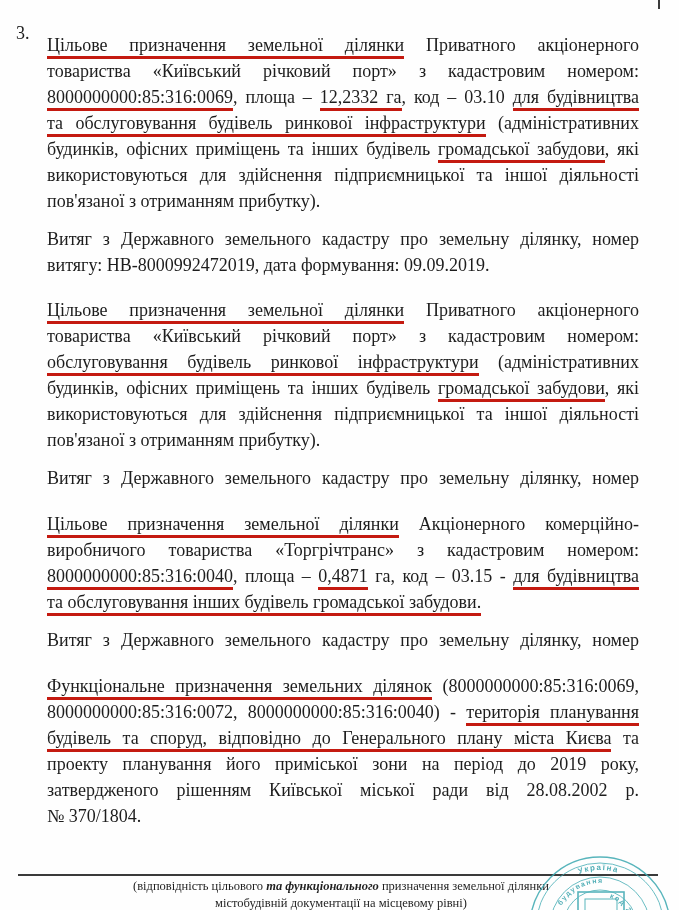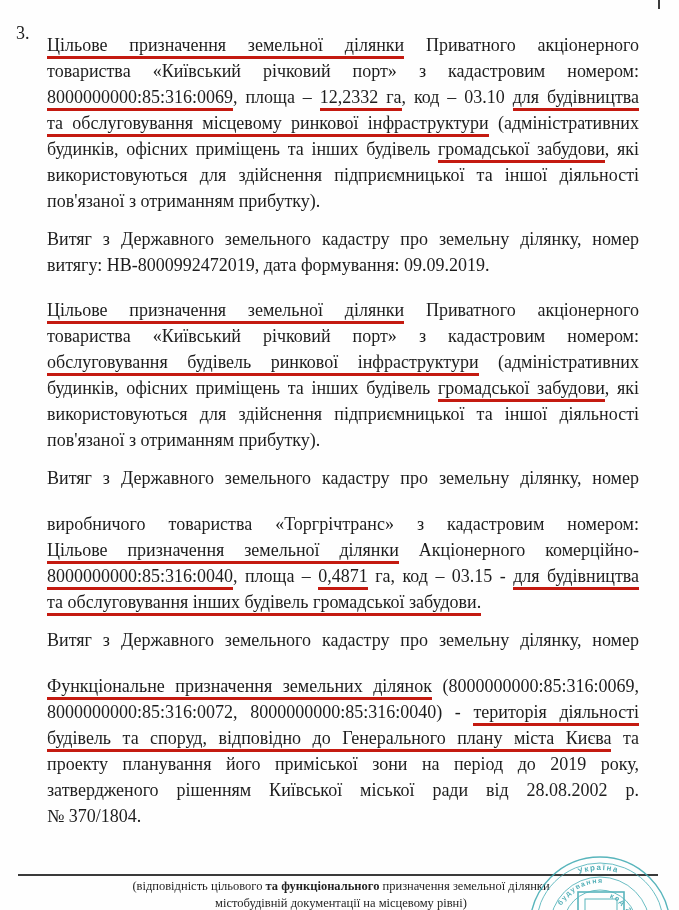--- a/index.html
+++ b/index.html
@@ -33,21 +33,21 @@
     font-size:18px;line-height:26px;
   }
   .footer-rule{
     position:absolute;left:18px;top:874px;width:640px;height:0;
     border-top:2px solid #3a3a3a;
   }
   .footnote{
     position:absolute;left:35px;top:878px;width:612px;
     text-align:center;font-size:12.5px;line-height:17px;color:#1f1f1f;
   }
-  .footnote b{font-weight:bold;}
+  .footnote b{font-weight:bold;font-style:italic;}
   .stamp{
     position:absolute;left:524px;top:846px;width:156px;height:64px;
     opacity:0.88;
   }
   .stamp circle, .stamp rect{fill:none;stroke:#42abb3;}
   .stamp text{
     font-family:"Liberation Sans", sans-serif;
     fill:#3aa4ad;letter-spacing:1.5px;font-weight:bold;
   }
 </style>
@@ -58,52 +58,52 @@
 
   <div class="scan-artifact"></div>
 
   <div class="content" id="content">
     <span class="list-number">3.</span>
 
   <div class="para p0">
         <div class="line"><span class="red-underline">Цільове призначення земельної ділянки</span><span> Приватного акціонерного</span></div>
         <div class="line"><span>товариства «Київський річковий порт» з кадастровим номером:</span></div>
         <div class="line"><span class="red-underline">8000000000:85:316:0069</span><span>, площа – </span><span class="red-underline">12,2332 га</span><span>, код – 03.10 </span><span class="red-underline">для будівництва</span></div>
-        <div class="line"><span class="red-underline">та обслуговування місцевому ринкової інфраструктури</span><span> (адміністративних</span></div>
+        <div class="line"><span class="red-underline">та обслуговування будівель ринкової інфраструктури</span><span> (адміністративних</span></div>
         <div class="line"><span>будинків, офісних приміщень та інших будівель </span><span class="red-underline">громадської забудови</span><span>, які</span></div>
         <div class="line"><span>використовуються для здійснення підприємницької та іншої діяльності</span></div>
         <div class="line lastline"><span>пов'язаної з отриманням прибутку).</span></div>
       </div>
       <div class="para p1">
         <div class="line"><span>Витяг з Державного земельного кадастру про земельну ділянку, номер</span></div>
         <div class="line lastline"><span>витягу: НВ-8000992472019, дата формування: 09.09.2019.</span></div>
       </div>
       <div class="para p2">
         <div class="line"><span class="red-underline">Цільове призначення земельної ділянки</span><span> Приватного акціонерного</span></div>
         <div class="line"><span>товариства «Київський річковий порт» з кадастровим номером:</span></div>
         <div class="line"><span class="red-underline">обслуговування будівель ринкової інфраструктури</span><span> (адміністративних</span></div>
         <div class="line"><span>будинків, офісних приміщень та інших будівель </span><span class="red-underline">громадської забудови</span><span>, які</span></div>
         <div class="line"><span>використовуються для здійснення підприємницької та іншої діяльності</span></div>
         <div class="line lastline"><span>пов'язаної з отриманням прибутку).</span></div>
       </div>
       <div class="para p3">
         <div class="line"><span>Витяг з Державного земельного кадастру про земельну ділянку, номер</span></div>
       </div>
       <div class="para p4">
+        <div class="line"><span class="red-underline">Цільове призначення земельної ділянки</span><span> Акціонерного комерційно-</span></div>
         <div class="line"><span>виробничого товариства «Торгрічтранс» з кадастровим номером:</span></div>
-        <div class="line"><span class="red-underline">Цільове призначення земельної ділянки</span><span> Акціонерного комерційно-</span></div>
         <div class="line"><span class="red-underline">8000000000:85:316:0040</span><span>, площа – </span><span class="red-underline">0,4871</span><span> га, код – 03.15 - </span><span class="red-underline">для будівництва</span></div>
         <div class="line lastline"><span class="red-underline">та обслуговування інших будівель громадської забудови.</span></div>
       </div>
       <div class="para p5">
         <div class="line"><span>Витяг з Державного земельного кадастру про земельну ділянку, номер</span></div>
       </div>
       <div class="para p6">
         <div class="line"><span class="red-underline">Функціональне призначення земельних ділянок</span><span> (8000000000:85:316:0069,</span></div>
-        <div class="line"><span>8000000000:85:316:0072, 8000000000:85:316:0040) - </span><span class="red-underline">територія діяльності</span></div>
+        <div class="line"><span>8000000000:85:316:0072, 8000000000:85:316:0040) - </span><span class="red-underline">територія планування</span></div>
         <div class="line"><span class="red-underline">будівель та споруд, відповідно до Генерального плану міста Києва</span><span> та</span></div>
         <div class="line"><span>проекту планування його приміської зони на період до 2019 року,</span></div>
         <div class="line"><span>затвердженого рішенням Київської міської ради від 28.08.2002 р.</span></div>
         <div class="line lastline"><span>№ 370/1804.</span></div>
       </div>
     </div>
 
   <div class="footer-rule"></div>
 
   <div class="footnote">

